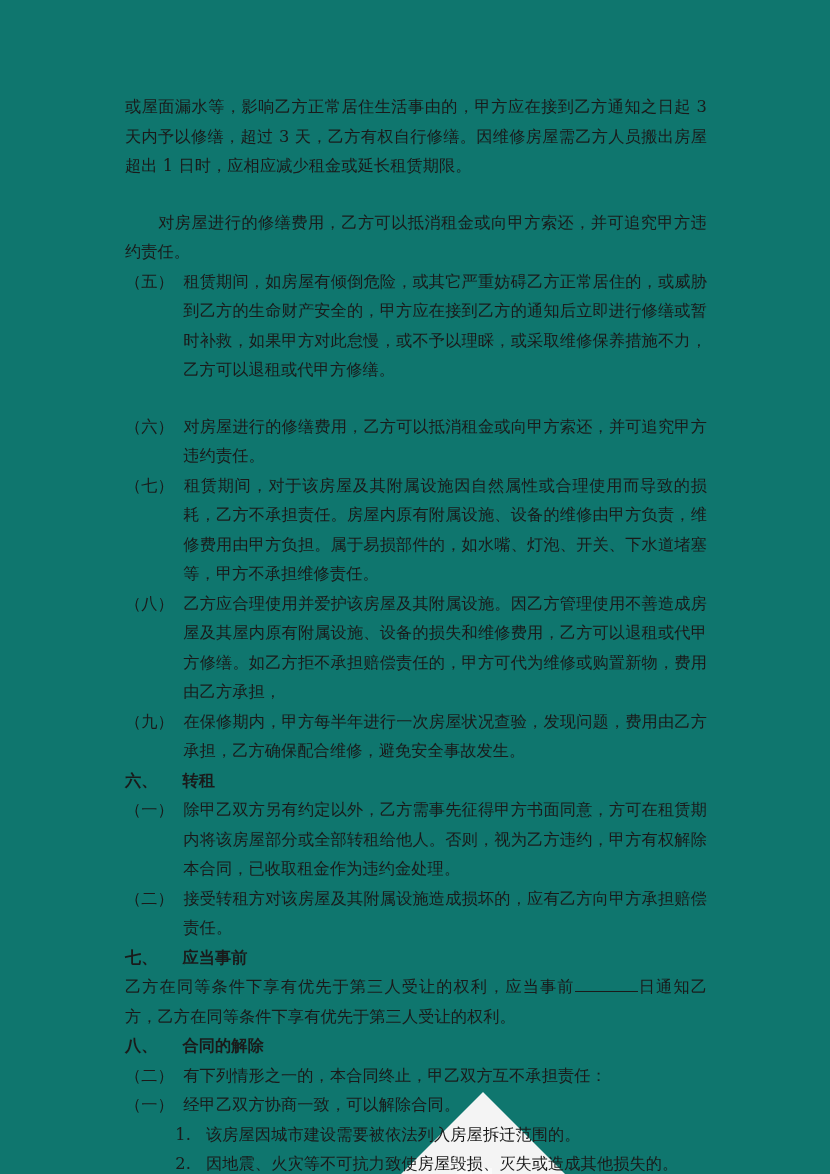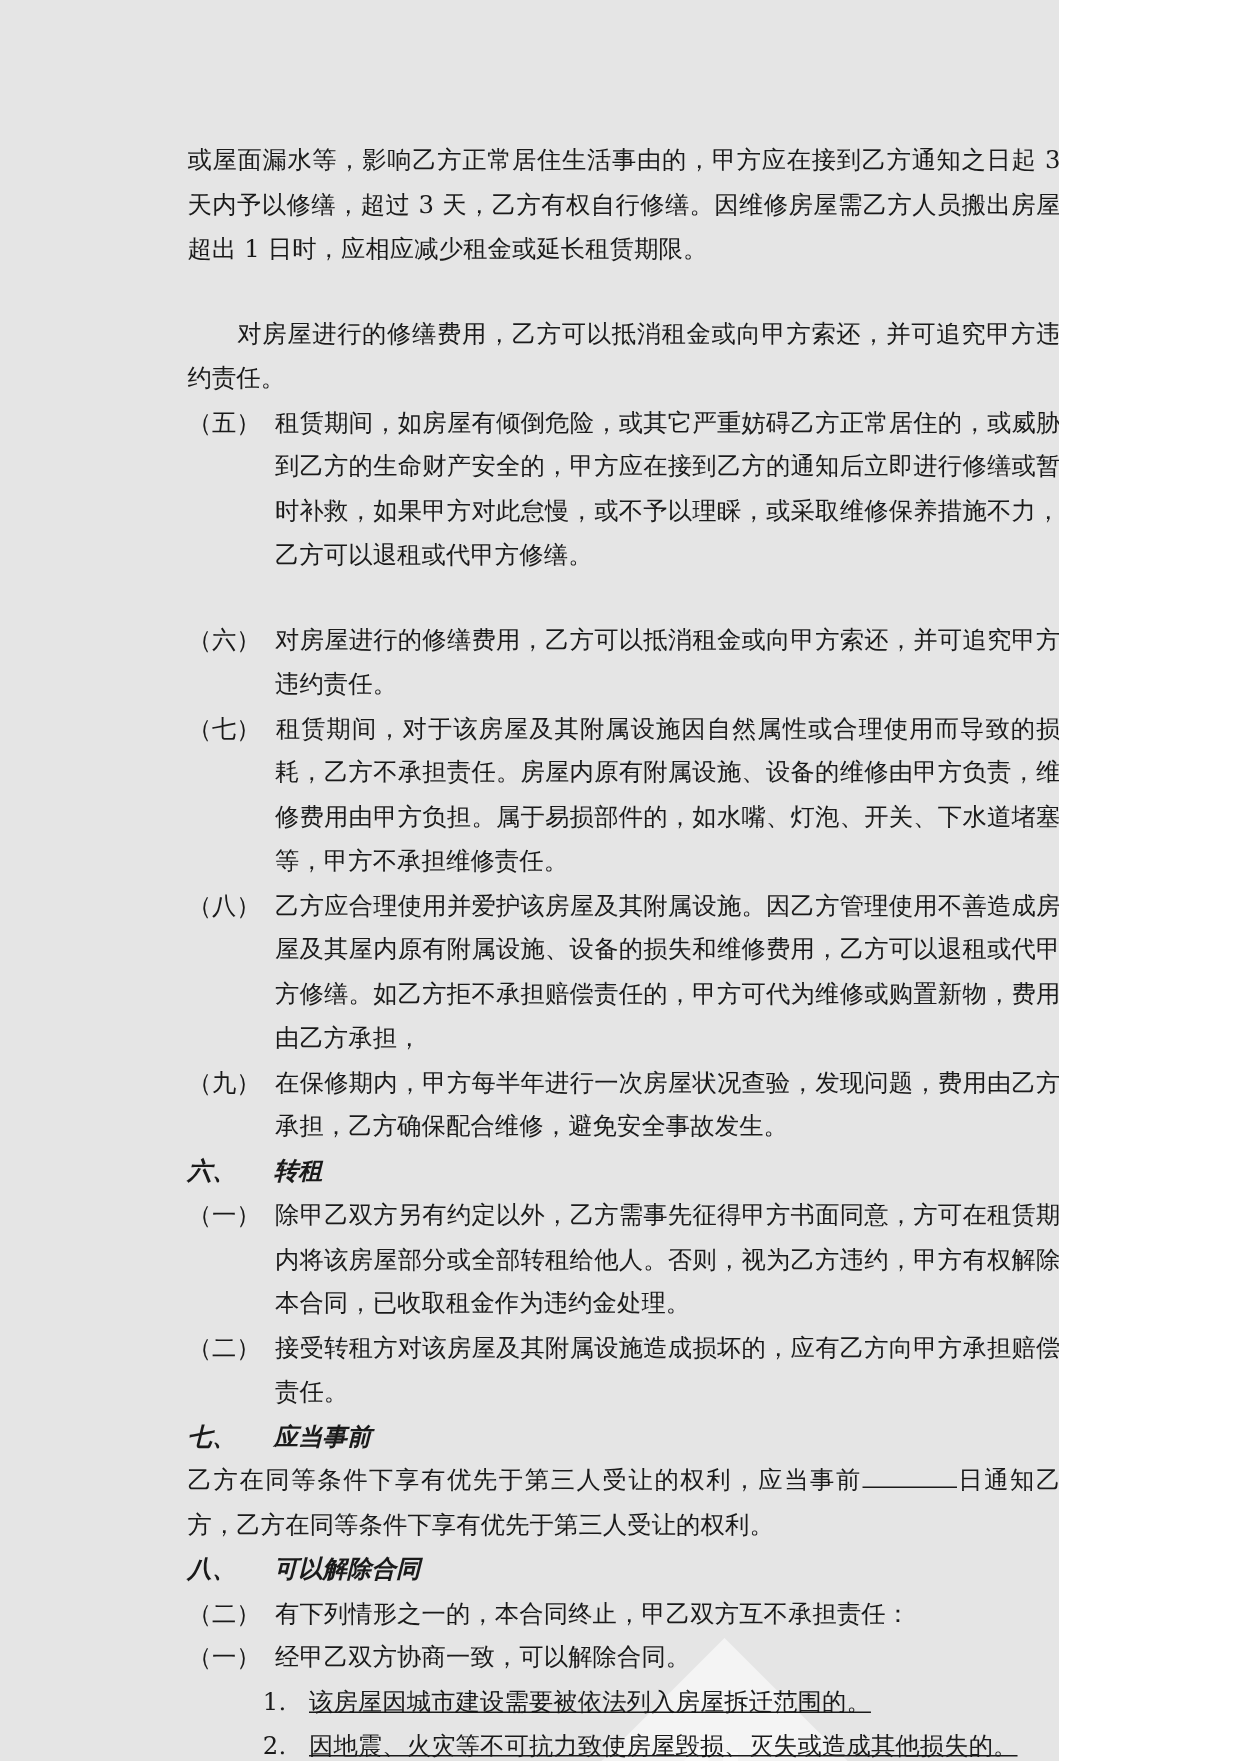--- a/index.html
+++ b/index.html
@@ -7,23 +7,23 @@
     margin: 0;
     padding: 0;
     background: #ffffff;
   }
   body {
     font-family: "DejaVu Serif", "Liberation Serif", serif;
     color: #1a1a1a;
   }
   .page {
     position: relative;
-    width: 706px;
+    width: 830px;
     height: 1174px;
-    background: #e5e5e5;
+    background: #0f766e;
     overflow: hidden;
     box-sizing: border-box;
   }
   .watermark {
     position: absolute;
     left: 0;
     top: 0;
     width: 830px;
     height: 1174px;
     pointer-events: none;
@@ -51,21 +51,20 @@
   .indent2 { text-indent: 2.05em; }
   
   .gap { height: 27px; }
   
   .heading {
     font-size: 16.2px;
     line-height: 29.5px;
     font-weight: bold;
     margin: 0;
     letter-spacing: 0.1px;
-    font-style: italic;
   }
   .heading .num { display: inline-block; min-width: 3.55em; }
   
   .item {
     font-size: 16.2px;
     line-height: 29.5px;
     margin: 0;
     text-align: justify;
     text-justify: inter-ideograph;
     letter-spacing: 0.1px;
@@ -80,21 +79,20 @@
   }
   
   .subitem {
     font-size: 16.2px;
     line-height: 29.5px;
     margin: 0;
     letter-spacing: 0.1px;
     word-break: break-all;
     padding-left: 5.0em;
     text-indent: -1.9em;
-    text-decoration: underline;
   }
   .subitem .lbl {
     display: inline-block;
     min-width: 1.9em;
     text-indent: 0;
   }
   .blank {
     display: inline-block;
     min-width: 3.1em;
     border-bottom: 1.4px solid #1a1a1a;
@@ -140,21 +138,21 @@
     <p class="heading"><span class="num">六、</span><span>转租</span></p>
 
     <p class="item"><span class="lbl">（一）</span><span>除甲乙双方另有约定以外，乙方需事先征得甲方书面同意，方可在租赁期内将该房屋部分或全部转租给他人。否则，视为乙方违约，甲方有权解除本合同，已收取租金作为违约金处理。</span></p>
 
     <p class="item"><span class="lbl">（二）</span><span>接受转租方对该房屋及其附属设施造成损坏的，应有乙方向甲方承担赔偿责任。</span></p>
 
     <p class="heading"><span class="num">七、</span><span>应当事前</span></p>
 
     <p class="para flow"><span>乙方在同等条件下享有优先于第三人受让的权利，应当事前</span><span class="blank blank-wide"></span><span>日通知乙方，乙方在同等条件下享有优先于第三人受让的权利。</span></p>
 
-    <p class="heading"><span class="num">八、</span><span>可以解除合同</span></p>
+    <p class="heading"><span class="num">八、</span><span>合同的解除</span></p>
 
     <p class="item"><span class="lbl">（二）</span><span>有下列情形之一的，本合同终止，甲乙双方互不承担责任：</span></p>
 
     <p class="item"><span class="lbl">（一）</span><span>经甲乙双方协商一致，可以解除合同。</span></p>
 
     <p class="subitem"><span class="lbl">1.</span><span>该房屋因城市建设需要被依法列入房屋拆迁范围的。</span></p>
 
     <p class="subitem"><span class="lbl">2.</span><span>因地震、火灾等不可抗力致使房屋毁损、灭失或造成其他损失的。</span></p>
 
   </div>

